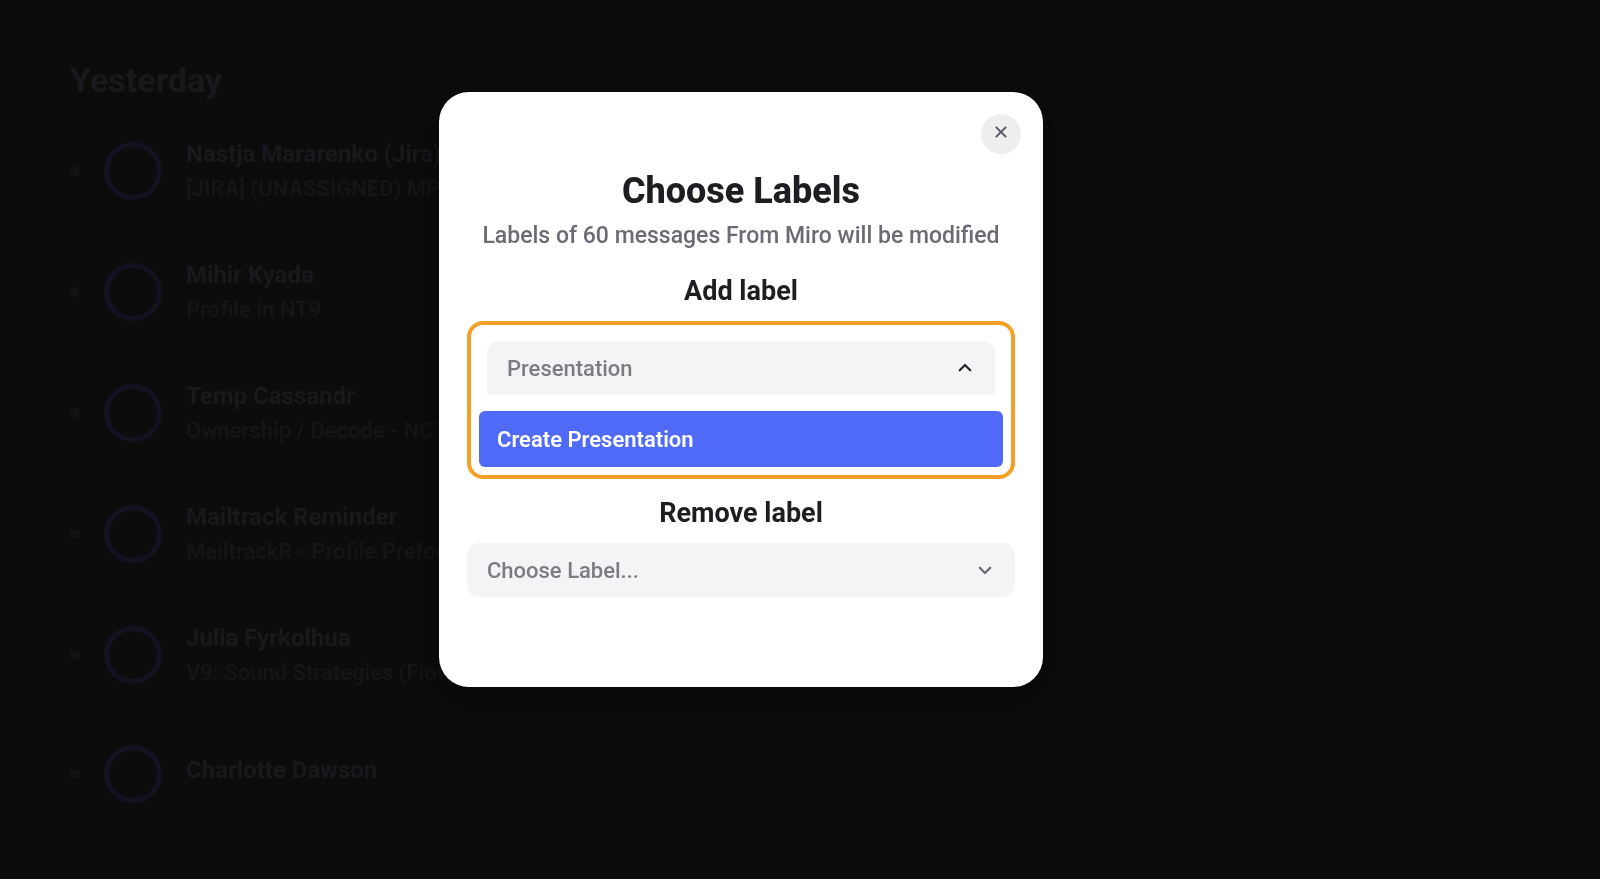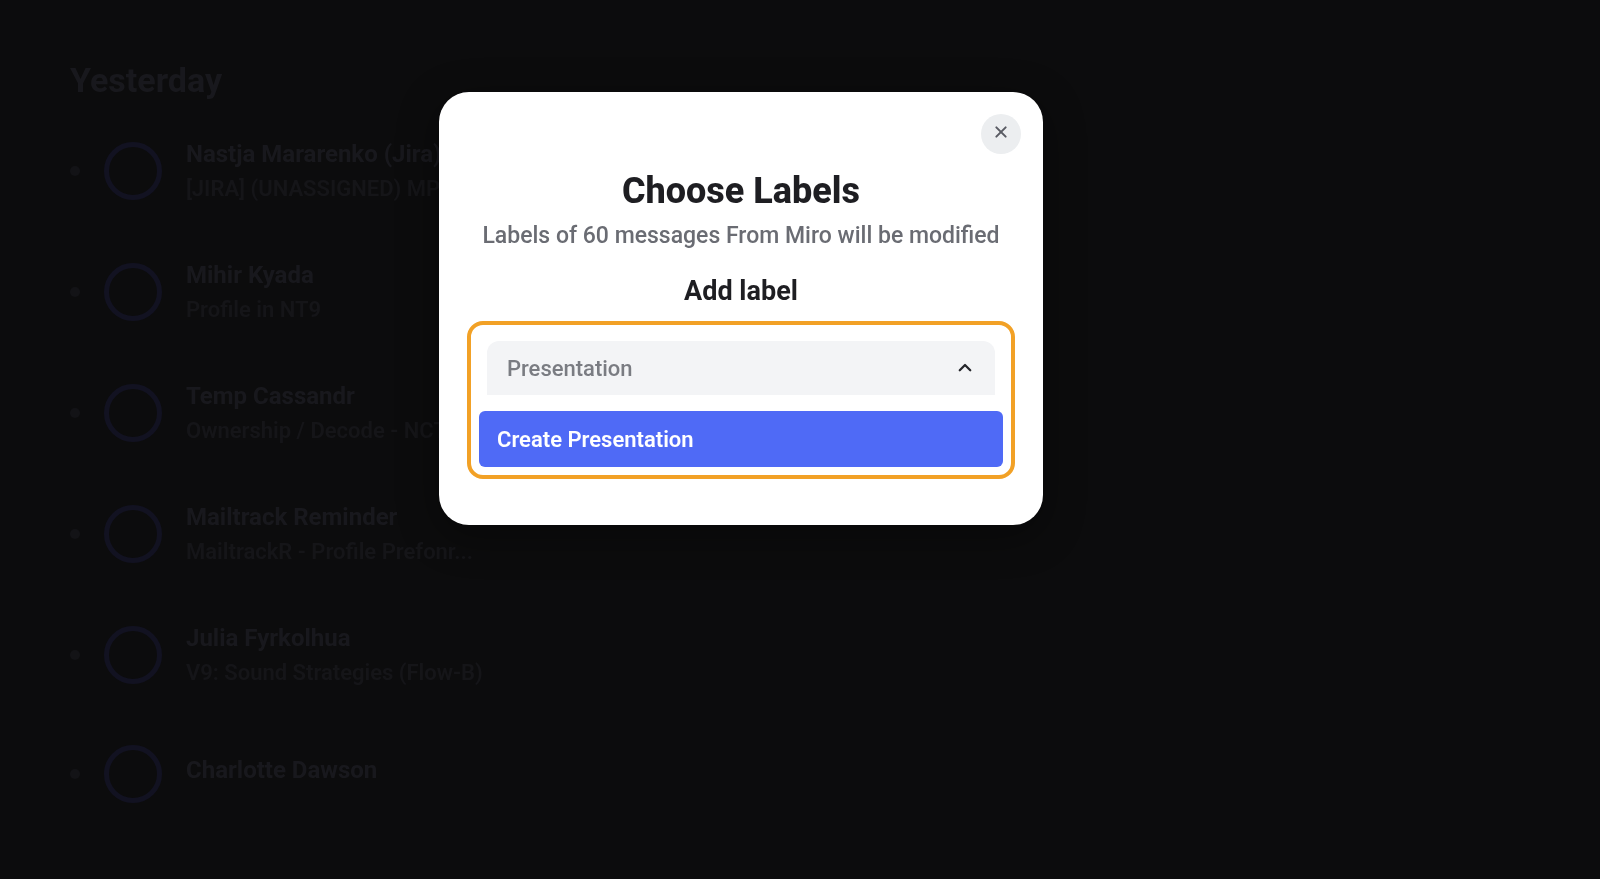--- a/index.html
+++ b/index.html
@@ -254,14 +254,25 @@
         <svg viewBox="0 0 24 24" fill="none" stroke="#25262b" stroke-width="3" stroke-linecap="round" stroke-linejoin="round">
           <polyline points="5,15 12,8 19,15"></polyline>
         </svg>
       </div>
     </div>
     <div class="dropdown-option">
       <span>Create Presentation</span>
     </div>
   </div>
 
+  <div class="remove-section">
+    <div class="section-label">Remove label</div>
+    <div class="select-box">
+      <div class="select-text">Choose Label...</div>
+      <div class="select-caret">
+        <svg viewBox="0 0 24 24" fill="none" stroke="#6a6c73" stroke-width="3" stroke-linecap="round" stroke-linejoin="round">
+          <polyline points="5,9 12,16 19,9"></polyline>
+        </svg>
+      </div>
+    </div>
+  </div>
 
 </div>
 
 </body></html>

